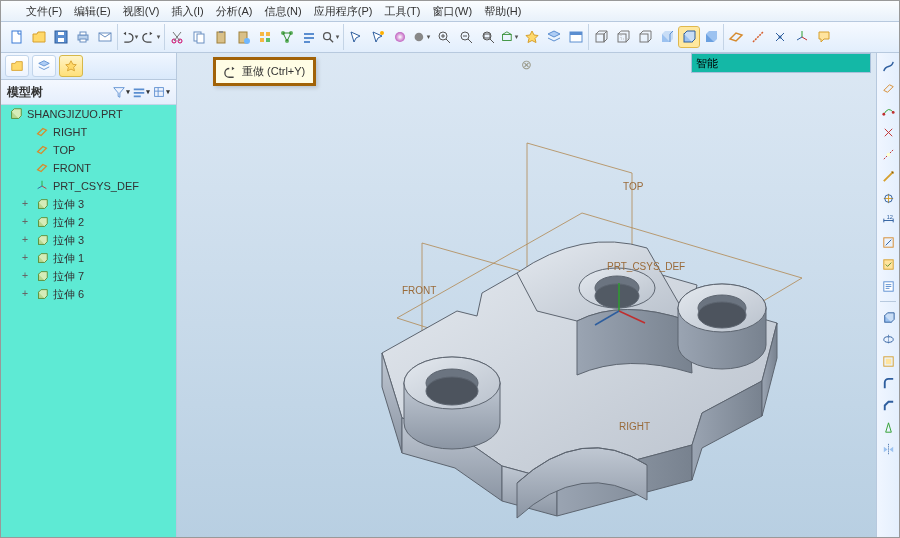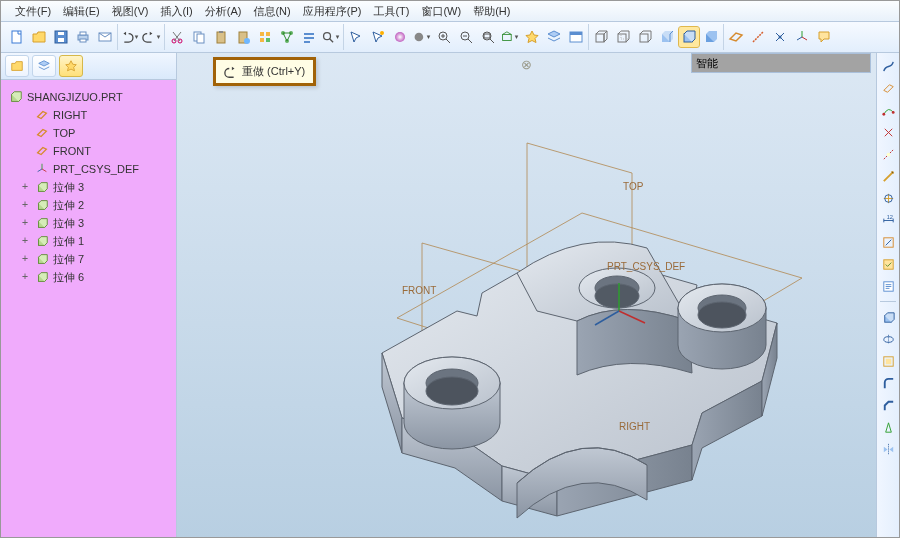--- a/index.html
+++ b/index.html
@@ -1,44 +1,44 @@
 <!DOCTYPE html>
 <html><head>
 <meta charset="utf-8">
 <style>
 html,body{margin:0;padding:0;font-family:"Microsoft YaHei",Tahoma,sans-serif;font-size:11px;color:#333;background:#f7f7f7;user-select:none}
 body{width:900px;height:538px;overflow:hidden;position:relative;border:1px solid #999;box-sizing:border-box}
-.menubar{height:20px;background:linear-gradient(#fbfdff,#e8f1fa);border-bottom:1px solid #b7c9de;display:flex;align-items:center;padding:0 9px;gap:2px}
+.menubar{height:20px;background:linear-gradient(#fbfdff,#e8f1fa);border-bottom:1px solid #b7c9de;display:flex;align-items:center;padding:0 20px;gap:2px}
 .menubar span{padding:2px 5px;cursor:default}
 .toolbar{height:30px;background:linear-gradient(#f6faff,#e2eefc);border-bottom:1px solid #b7c9de;display:flex;align-items:center;padding:0 4px}
 .tb-group{display:flex;align-items:center;gap:2px;padding:0 2px;border-right:1px solid #c4d4e6;height:26px}
 .tb-btn{width:20px;height:20px;display:flex;align-items:center;justify-content:center;border-radius:2px;cursor:pointer}
 .tb-btn svg{width:16px;height:16px}
 .tb-btn .dd{width:6px;margin-left:1px;font-size:7px;color:#555}
 .tooltip{position:absolute;left:212px;top:56px;background:#fffde5;border:3px solid #a16207;padding:4px 8px;font-size:11px;display:flex;align-items:center;gap:4px;z-index:50;box-shadow:2px 2px 4px rgba(0,0,0,.15)}
 .content{display:flex;height:calc(100% - 50px)}
 .leftcol{width:175px;display:flex;flex-direction:column;border-right:1px solid #b7c9de;background:#fff}
 .tabstrip{height:26px;background:linear-gradient(#f0f6ff,#dae9fb);border-bottom:1px solid #b7c9de;display:flex;align-items:center;padding:0 4px;gap:3px}
 .tabstrip .tab{width:22px;height:20px;border:1px solid #c2d5eb;border-radius:3px;background:linear-gradient(#fff,#edf4fe);display:flex;align-items:center;justify-content:center;cursor:pointer}
 .tabstrip .tab.active{background:linear-gradient(#fff4c8,#ffe07a);border-color:#d6b84a}
 .tree-hdr{height:24px;background:linear-gradient(#f4f8ff,#e5eefc);border-bottom:1px solid #c5d5e8;display:flex;align-items:center;padding:0 6px;font-weight:bold;font-size:12px;justify-content:space-between}
 .tree-hdr .rt{display:flex;gap:2px}
 .tree-hdr .rt .pb{width:18px;height:18px;display:flex;align-items:center;justify-content:center;cursor:pointer;border-radius:2px}
-.tree{flex:1;overflow:auto;background:#f0abfc;padding:8px 0}
+.tree{flex:1;overflow:auto;background:#5eead4;padding:0 0}
 .tnode{display:flex;align-items:center;height:18px;line-height:18px;padding-left:4px;cursor:default;white-space:nowrap}
 .tw{width:12px;text-align:center;color:#666;cursor:pointer;font-family:monospace;font-size:10px}
 .ti{width:16px;height:16px;margin:0 3px;display:flex;align-items:center;justify-content:center}
 .canvas-wrap{flex:1;position:relative;background:linear-gradient(#dce8f4,#b8cfe2);display:flex}
 .canvas{flex:1;position:relative;overflow:hidden}
 .spin{position:absolute;left:50%;top:4px;transform:translateX(-50%);font-size:13px;color:#998}
 .rt-tools{width:22px;background:linear-gradient(90deg,#f0f6ff,#e4effd);border-left:1px solid #b7c9de;display:flex;flex-direction:column;align-items:center;padding-top:4px;gap:4px}
 .rt-tools .rtb{width:18px;height:18px;display:flex;align-items:center;justify-content:center;cursor:pointer;border-radius:2px}
 .rt-tools .rsep{width:16px;height:1px;background:#b7c9de;margin:2px 0}
 .search-bar{position:absolute;right:28px;top:51px;height:22px;display:flex;align-items:center}
-.search-bar input{width:170px;height:18px;border:1px solid #aac0db;background:#a3a3a3;font-size:11px;padding:0 4px}
+.search-bar input{width:170px;height:18px;border:1px solid #aac0db;background:#14b8a6;font-size:11px;padding:0 4px}
 .label3d{position:absolute;font-size:10px;color:#9a6b3a;font-family:Arial}
 .datum{stroke:#b18850;stroke-width:0.8;fill:none}
 </style>
 </head>
 <body>
 
 <div class="menubar">
   <span>文件(F)</span>
   <span>编辑(E)</span>
   <span>视图(V)</span>
@@ -323,20 +323,46 @@
           <svg width="14" height="14" viewBox="0 0 16 16">
             <path d="M2 5l6-3 6 3-6 3z" fill="#aecdf5" stroke="#5b8ed0"></path>
             <path d="M2 9l6 3 6-3" fill="none" stroke="#5b8ed0"></path>
           </svg>
         </div>
       <div class="tab active">
           <svg width="14" height="14" viewBox="0 0 16 16">
             <path d="M8 2l2 4 4 .5-3 3 1 4-4-2-4 2 1-4-3-3 4-.5z" fill="#ffd96b" stroke="#d6a02e"></path>
           </svg>
         </div>
+    </div>
+    <div class="tree-hdr">
+      <span>模型树</span>
+      <div class="rt">
+        <div class="pb">
+            <svg width="14" height="14" viewBox="0 0 16 16">
+              <path d="M2 3h12l-5 6v5l-2-1v-4z" fill="none" stroke="#5b8ed0"></path>
+            </svg>
+            <span style="font-size:7px">▾</span>
+          </div>
+        <div class="pb">
+            <svg width="14" height="14" viewBox="0 0 16 16">
+              <rect x="2" y="4" width="12" height="2" fill="#5b8ed0"></rect>
+              <rect x="2" y="8" width="12" height="2" fill="#5b8ed0"></rect>
+              <rect x="2" y="12" width="8" height="2" fill="#5b8ed0"></rect>
+            </svg>
+            <span style="font-size:7px">▾</span>
+          </div>
+        <div class="pb">
+            <svg width="14" height="14" viewBox="0 0 16 16">
+              <rect x="3" y="3" width="10" height="10" fill="none" stroke="#5b8ed0"></rect>
+              <path d="M3 7h10M7 3v10" stroke="#5b8ed0"></path>
+            </svg>
+            <span style="font-size:7px">▾</span>
+          </div>
+      </div>
     </div>
     <div class="tree">
       <div class="tnode">
         <span class="ti">
             <svg width="14" height="14" viewBox="0 0 16 16">
               <rect x="3" y="5" width="8" height="8" fill="#b8d890" stroke="#5a8a30"></rect>
               <path d="M3 5l3-3h8v8l-3 3" fill="#d6ecb8" stroke="#5a8a30"></path>
             </svg>
           </span>
         <span>SHANGJIZUO.PRT</span>

